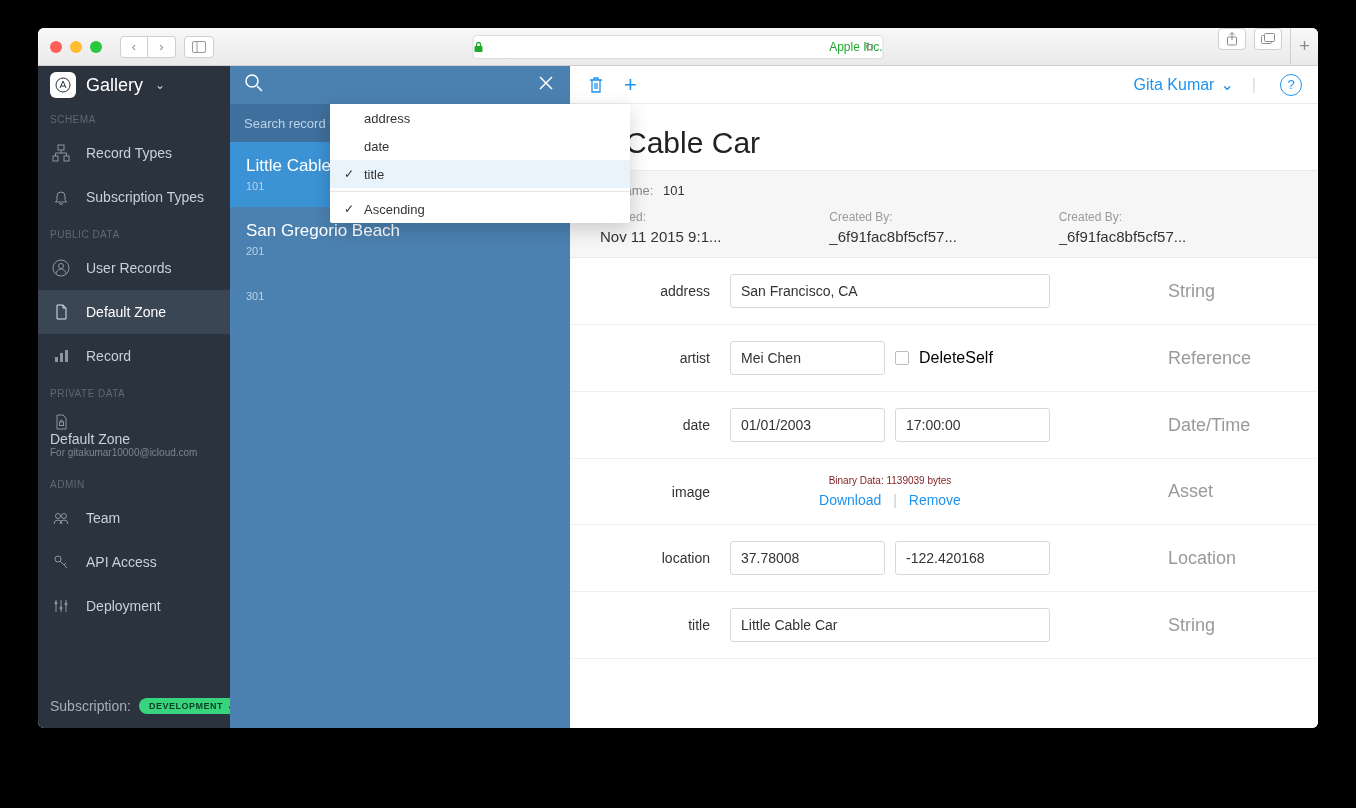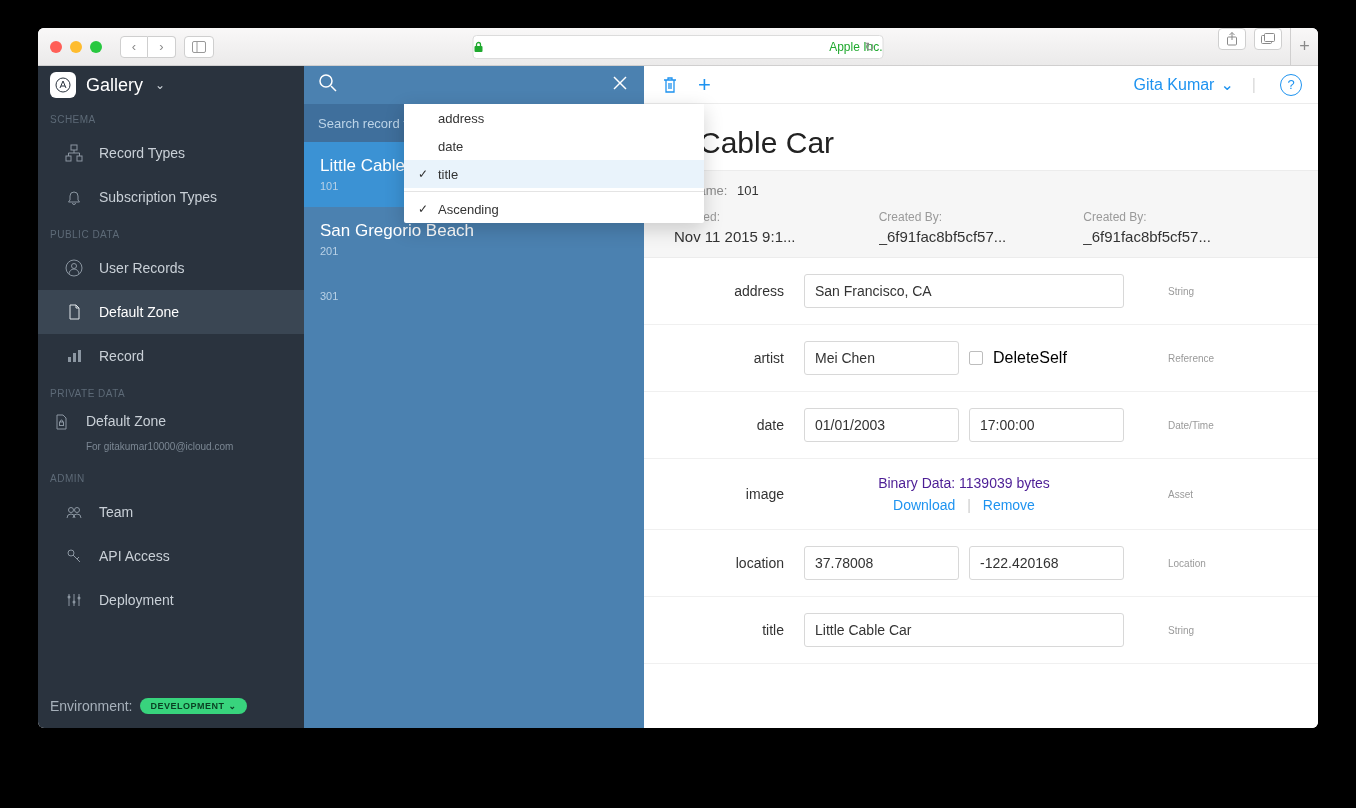--- a/index.html
+++ b/index.html
@@ -20,35 +20,35 @@
 .panelbtn svg{width:14px;height:12px;}
 .addr { position:absolute; left:50%; transform:translateX(-50%); height:24px; width:411px; background:#fff; border:1px solid #dcdcdc; border-radius:4px; display:flex; align-items:center; justify-content:space-between; font-size:12px; color:#1fa92e; gap:6px; }
 .addr .reload{position:absolute; right:8px; color:#888;}
 .titlebar .right{margin-left:auto; display:flex; gap:8px;}
 .rbtn{width:28px;height:22px;border:1px solid #cfcfcf;border-radius:4px;background:#fff;display:flex;align-items:center;justify-content:center;color:#8a8a8a;}
 .addtab{width:28px;height:38px;display:flex;align-items:center;justify-content:center;color:#8a8a8a;font-size:18px;border-left:1px solid #d0cfcf;margin-right:-8px;}
 
 .body { flex:1; display:flex; overflow:hidden; }
 
 
-.sidebar { width:266px; background:#2a333e; color:#bfc7cf; display:flex; flex-direction:column; font-size:14px; }
+.sidebar { width:192px; background:#2a333e; color:#bfc7cf; display:flex; flex-direction:column; font-size:14px; }
 .sb-header { height:38px; display:flex; align-items:center; padding:0 12px; gap:10px; color:#fff; font-size:18px; font-weight:300; }
 .sb-header .app-icon{width:26px;height:26px;border-radius:6px;background:#fff;display:flex;align-items:center;justify-content:center;color:#2a333e;}
 .sb-header .chev{font-size:12px;color:#cfd5db;margin-left:2px;}
 .sb-section-label{font-size:10px;letter-spacing:0.5px;color:#5d6a77;padding:10px 12px 6px;}
-.sb-item{height:44px;display:flex;align-items:center;padding:0 25px;gap:14px;color:#c9d0d7;cursor:pointer;}
+.sb-item{height:44px;display:flex;align-items:center;padding:0 12px;gap:14px;color:#c9d0d7;cursor:pointer;}
 .sb-item.active{background:#3a4653;color:#fff;}
 .sb-item .ic{width:22px;display:flex;justify-content:center;color:#8b96a1;}
 .sb-item.active .ic{color:#dfe5ea;}
 .sb-item svg{width:18px;height:18px;}
 .sb-priv{padding:8px 12px 10px 12px;}
 .sb-priv .ic{width:22px;display:inline-flex;justify-content:center;color:#8b96a1;vertical-align:top;margin-right:10px;}
 .sb-priv .t{display:inline-block;}
 .sb-priv .t .l1{color:#c9d0d7;font-size:14px;}
-.sb-priv .t .l2{color:#7b8793;font-size:10px;margin-top:12px;}
+.sb-priv .t .l2{color:#7b8793;font-size:10px;margin-top:0;}
 .sb-footer{margin-top:auto;height:44px;display:flex;align-items:center;padding:0 12px;gap:8px;color:#a6b0ba;font-size:14px;}
 .env-pill{background:#38d47d;color:#0a3f22;font-size:9px;letter-spacing:0.5px;padding:3px 10px;border-radius:10px;display:flex;align-items:center;gap:4px;font-weight:600;}
 
 
 .reclist { width:340px; background:#4b81b0; color:#fff; display:flex; flex-direction:column; position:relative; }
 .reclist-top{height:38px;display:flex;align-items:center;justify-content:space-between;padding:0 14px;}
 .reclist-top svg{width:20px;height:20px;stroke:#fff;}
 .searchbar{height:38px;background:#3f6f9c;color:#bcd4e8;display:flex;align-items:center;padding:0 14px;font-size:13px;}
 .reclist-body{flex:1;overflow:auto;}
 .rec{padding:14px 16px;border-bottom:1px solid rgba(255,255,255,0.0);cursor:pointer;}
@@ -80,28 +80,28 @@
 .meta-row1 b{color:#333;font-weight:400;margin-left:6px;}
 .meta-grid{display:flex;margin-top:12px;gap:0;}
 .meta-col{flex:1;}
 .meta-col .lbl{font-size:12px;color:#9a9a9a;}
 .meta-col .val{font-size:15px;color:#333;margin-top:4px;white-space:nowrap;overflow:hidden;text-overflow:ellipsis;}
 
 .fields{flex:1;overflow:auto;}
 .field{display:flex;align-items:center;padding:16px 30px;border-bottom:1px solid #f0f0f0;}
 .field .flabel{width:130px;text-align:right;color:#333;font-size:14px;padding-right:20px;}
 .field .fval{flex:1;display:flex;align-items:center;gap:10px;}
-.field .ftype{width:120px;color:#9a9a9a;font-size:10px;}
+.field .ftype{width:120px;color:#9a9a9a;font-size:18px;}
 .inp{height:34px;border:1px solid #d8d8d8;border-radius:3px;padding:0 10px;font-size:14px;color:#333;background:#fff;}
 .inp.full{width:320px;}
 .inp.half{width:155px;}
 .inp.short{width:155px;}
 .chkbox{width:14px;height:14px;border:1px solid #bdbdbd;border-radius:2px;display:inline-block;}
 .binarea{display:flex;flex-direction:column;align-items:center;gap:6px;width:320px;}
-.binarea .line{color:#4c1d95;font-size:14px;}
+.binarea .line{color:#7f1d1d;font-size:10px;}
 .binarea .links{color:#1e93f0;font-size:14px;}
 .binarea .links span{cursor:pointer;}
 .binarea .links .sep{color:#ccc;margin:0 8px;}
 </style>
 </head>
 <body>
 
 <div class="window">
 
   <div class="titlebar">
@@ -255,21 +255,21 @@
               <line x1="14" y1="3" x2="14" y2="15" stroke="currentColor"></line>
               <circle cx="4" cy="6" r="1.5" fill="currentColor"></circle>
               <circle cx="9" cy="11" r="1.5" fill="currentColor"></circle>
               <circle cx="14" cy="7" r="1.5" fill="currentColor"></circle>
             </svg>
           </span>
         <span>Deployment</span>
       </div>
 
       <div class="sb-footer">
-        <span>Environment:</span>
+        <span>Subscription:</span>
         <span class="env-pill">
           <span>DEVELOPMENT</span>
           <span>⌄</span>
         </span>
       </div>
     </div>
 
     <div class="reclist">
       <div class="reclist-top">
         <span><svg viewBox="0 0 20 20">

